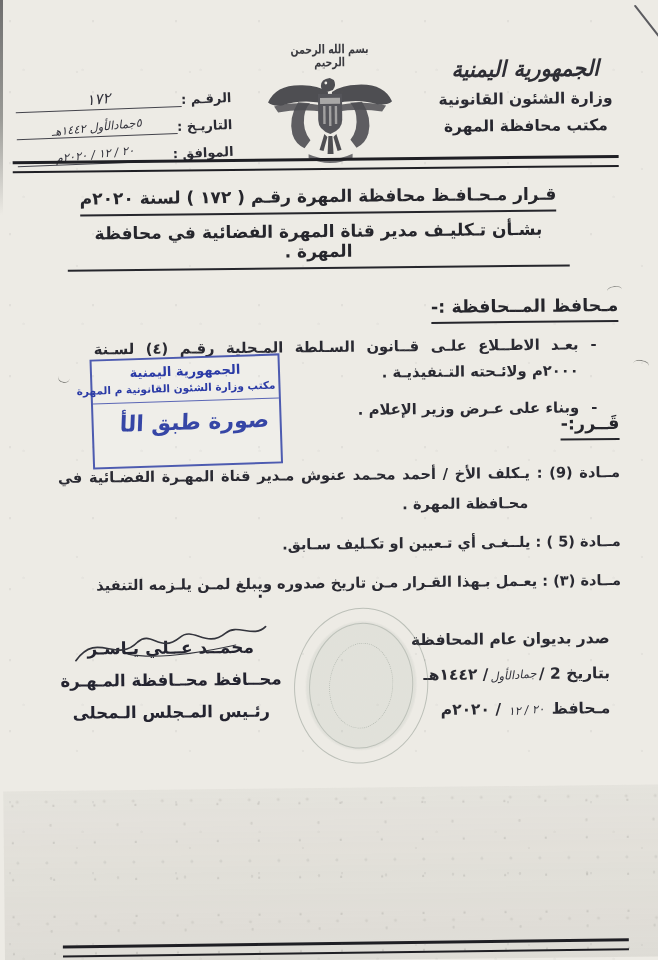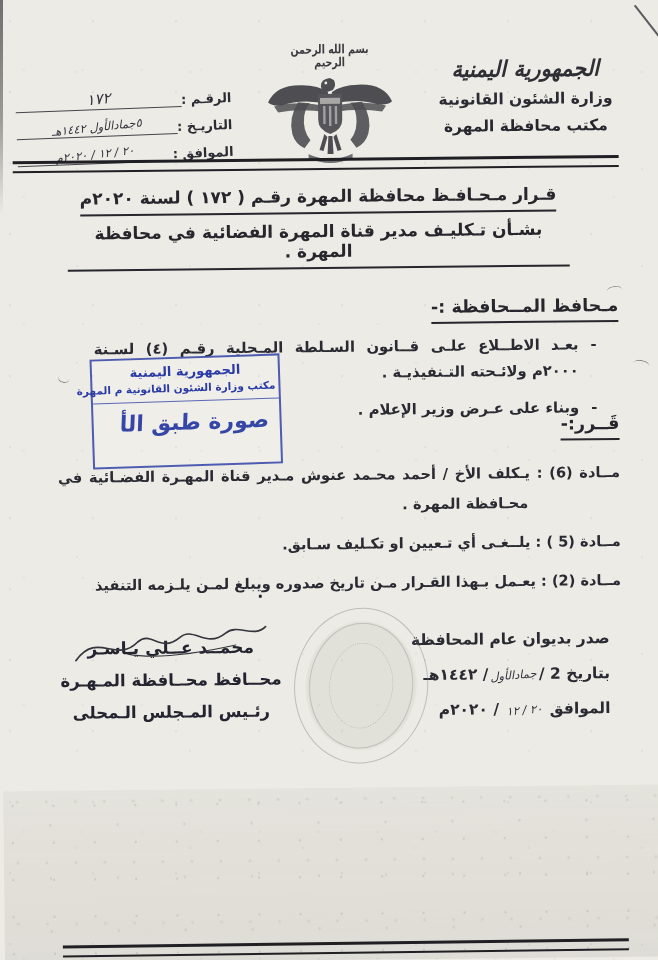--- a/index.html
+++ b/index.html
@@ -170,30 +170,30 @@
       <div class="cs-line1">الجمهورية اليمنية</div>
       <div class="cs-line2">مكتب وزارة الشئون القانونية م المهرة</div>
       <div class="cs-div"></div>
       <div class="cs-big">صورة طبق الأ</div>
     </div>
 
     <div class="sec-heading h-decided">
       <span>قَــرر:-</span>
     </div>
     <div class="articles">
-      <p class="article"><span>مــادة (6) :</span> <span>يـكلف الأخ / أحمد محـمد عنوش مـدير قناة المهـرة الفضـائية في محـافظة المهرة .</span></p>
+      <p class="article"><span>مــادة (9) :</span> <span>يـكلف الأخ / أحمد محـمد عنوش مـدير قناة المهـرة الفضـائية في محـافظة المهرة .</span></p>
       <p class="article"><span>مــادة (5 ) :</span> <span>يلــغـى أي تـعيين او تكـليف سـابق.</span></p>
-      <p class="article"><span>مــادة (2) :</span> <span>يعـمل بـهذا القـرار مـن تاريخ صدوره ويبلغ لمـن يلـزمه التنفيذ</span></p>
+      <p class="article"><span>مــادة (٣) :</span> <span>يعـمل بـهذا القـرار مـن تاريخ صدوره ويبلغ لمـن يلـزمه التنفيذ</span></p>
     </div>
     <div class="stray-period">.</div>
 
     <div class="issuance">
       <div class="iss-line">صدر بديوان عام المحافظة</div>
       <div class="iss-line"><span>بتاريخ 2 /</span><span class="hand hand-sm">جمادالأول</span><span>/ ١٤٤٢هـ</span></div>
-      <div class="iss-line"><span>الموافق</span> <span class="hand hand-sm">٢٠ / ١٢</span> <span>/ ٢٠٢٠م</span></div>
+      <div class="iss-line"><span>مـحافظ</span> <span class="hand hand-sm">٢٠ / ١٢</span> <span>/ ٢٠٢٠م</span></div>
     </div>
 
     <div class="round-stamp"></div>
 
     <div class="sig-block">
       <div class="sig-name">
         <span>محمــد عــلي يـاسـر</span>
         <svg class="sig-scribble" viewBox="0 0 205 52" aria-hidden="true">
           <path d="M8,40 C30,10 48,44 70,22 C84,10 92,34 112,18 C126,6 138,30 158,14 C170,4 186,20 198,8" fill="none" stroke="#34353d" stroke-width="1.7" stroke-linecap="round"></path>
           <path d="M60,34 C90,40 130,34 168,26" fill="none" stroke="#34353d" stroke-width="1.2" stroke-linecap="round"></path>

